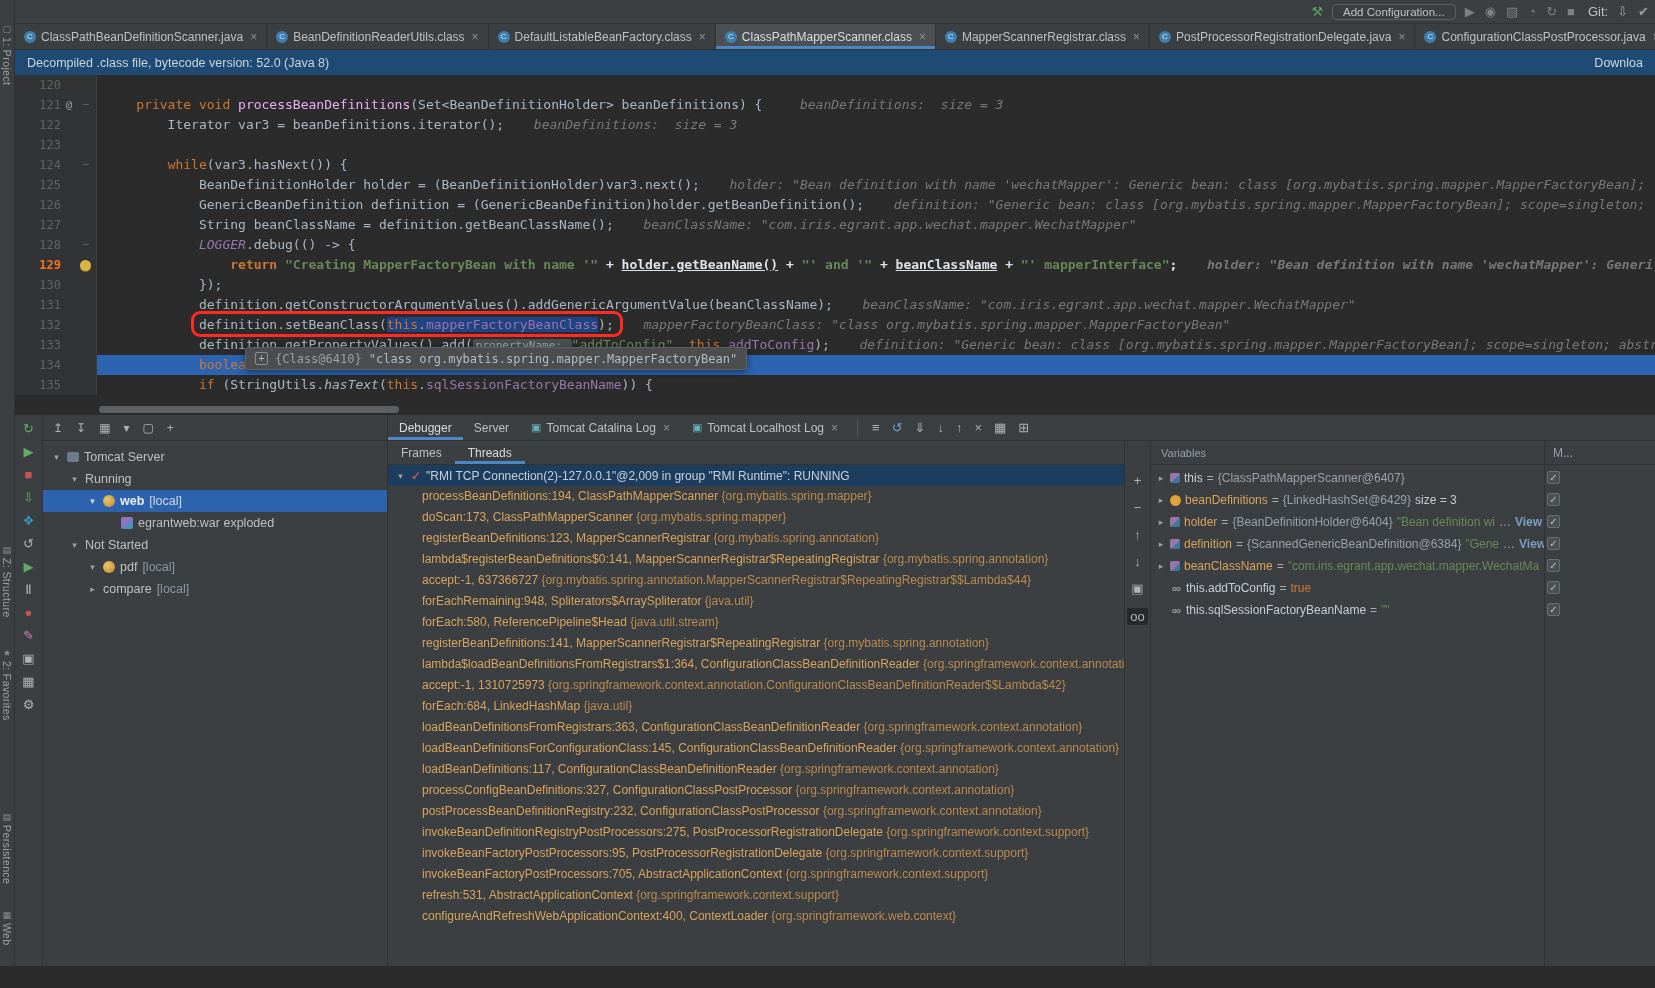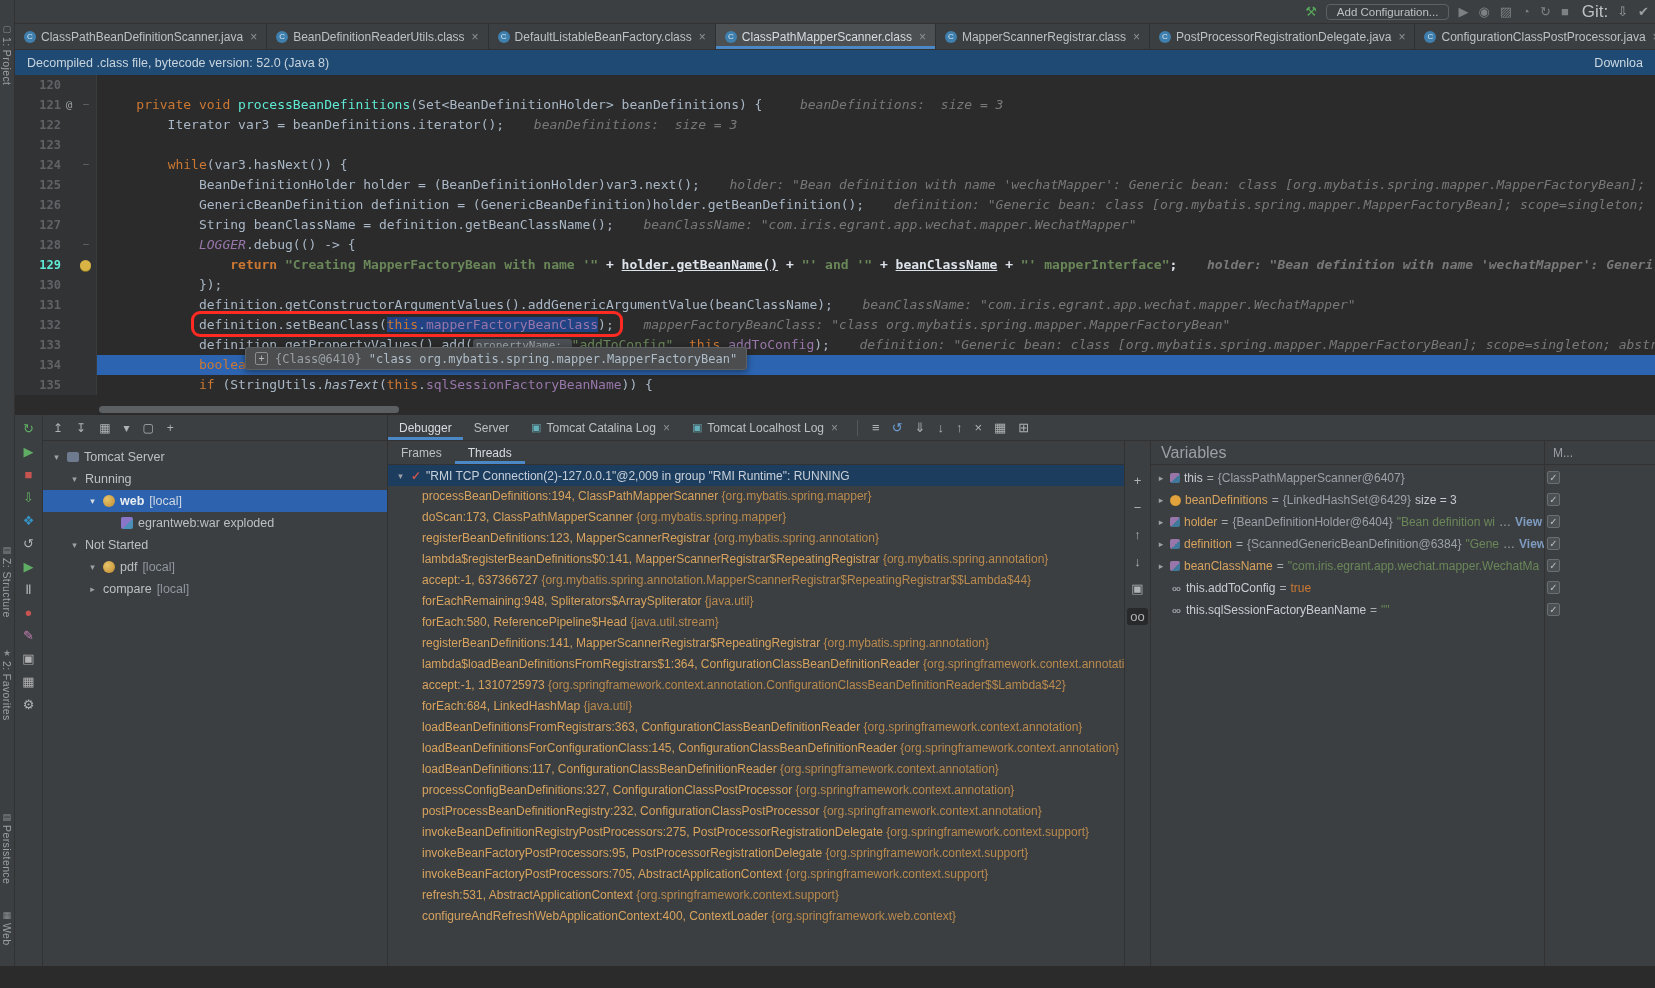--- a/index.html
+++ b/index.html
@@ -23,21 +23,21 @@
   .lb-icon { font-size:9px; color:#8a8e91; }
   .lb-label { writing-mode:vertical-rl; font-size:10.5px; color:#9ca0a3; letter-spacing:.4px; white-space:nowrap; }
   .main-col { flex:1; display:flex; flex-direction:column; min-width:0; }
 
   
   .toolbar { height:24px; background:#3c3f41; border-bottom:1px solid #323232;
     display:flex; align-items:center; justify-content:flex-end; gap:9px; padding-right:6px; flex:none; }
   .tb-icon { font-size:13px; line-height:14px; }
   .add-config { background:transparent; border:1px solid #5e6163; border-radius:4px; color:#bdc1c4;
     font-size:11.5px; padding:1px 10px; font-family:inherit; }
-  .git-label { color:#bdc1c4; font-size:17px; margin-left:4px; }
+  .git-label { color:#bdc1c4; font-size:13px; margin-left:4px; }
   .icon-group { display:flex; gap:10px; align-items:center; }
 
   
   .tab-bar { height:26px; background:#3c3f41; border-bottom:1px solid #323232; display:flex;
     overflow:hidden; white-space:nowrap; flex:none; }
   .ed-tab { display:flex; align-items:center; gap:5px; padding:0 9px; font-size:12px; color:#bcc0c3;
     border-right:1px solid #2e3132; flex:none; }
   .ed-tab.active { background:#4c5052; box-shadow:inset 0 -3px 0 #4a88c7; color:#d8dce0; }
   .tab-ficon { width:12px; height:12px; border-radius:50%; background:#3f7fae; color:#d6e4ef;
     font-size:8px; line-height:12px; text-align:center; flex:none; }
@@ -47,31 +47,31 @@
   .banner { height:25px; background:#1e4a73; display:flex; align-items:center; padding:0 12px;
     font-size:12.5px; color:#c9d4dd; gap:10px; flex:none; }
   .banner-link { margin-left:auto; color:#cdd8e2; white-space:nowrap; }
 
   
   .editor { height:340px; position:relative; background:#2b2b2b; flex:none;
     font-family:"DejaVu Sans Mono","Liberation Mono",monospace; font-size:13px; overflow:hidden; }
   #ed-lines { position:absolute; inset:0; }
   .ed-line { display:flex; height:20px; line-height:20px; white-space:pre; }
   .gutter { width:82px; flex:none; background:#313335; display:flex; color:#606366; border-right:1px solid #3a3d3e; }
-  .lnum { width:46px; text-align:right; font-size:12px;font-weight:bold; }
-  .lnum-bold { color:#5eead4; font-weight:bold; }
+  .lnum { width:46px; text-align:right; font-size:12px; }
+  .lnum-bold { color:#f97316; font-weight:bold; }
   .gextra { width:16px; text-align:center; font-size:11px; color:#9aa0a3; }
   .gfold { width:18px; text-align:center; color:#606366; font-size:11px; position:relative; }
   .bulb { position:absolute; left:3px; top:5px; width:11px; height:11px; border-radius:50%;
     background:#d9b343; box-shadow:0 1px 0 #7c6c22; }
   .code { flex:1; padding-left:8px; overflow:hidden; min-width:0; }
   .code.exec { background:#2c64b1; }
   .boldline span { font-weight:bold; }
   .boldline .seg-pl { color:#dde3ea; }
-  .seg-pl { color:#a9b7c6; } .seg-kw { color:#cc7832; } .seg-m { color:#5eead4; }
+  .seg-pl { color:#a9b7c6; } .seg-kw { color:#cc7832; } .seg-m { color:#f0abfc; }
   .seg-str { color:#6a8759; } .seg-hint { color:#787878; font-style:italic; margin-left:14px; }
   .seg-field { color:#9876aa; } .seg-static { font-style:italic; }
   .seg-u { text-decoration:underline; color:#dde3ea; }
   .seg-ph { color:#9da3a8; background:#4b4e52; border-radius:3px; font-size:11px; padding:0 3px; }
   .seg-sel { background:#214283; }
   .red-annotation { position:absolute; left:176px; top:236px; width:432px; height:26px;
     border:3px solid #ff2b23; border-radius:9px; z-index:5; pointer-events:none; }
   .debug-tooltip { position:absolute; left:230px; top:272px; height:23px; display:flex; align-items:center;
     gap:7px; background:#4b4d4f; border:1px solid #5e6163; border-radius:3px; padding:0 9px; z-index:6;
     font-size:12px; box-shadow:0 2px 7px rgba(0,0,0,.45); white-space:nowrap; }
@@ -123,21 +123,21 @@
   .tcheck { color:#c75450; font-weight:bold; font-size:12px; }
   .frame-row { height:21px; line-height:21px; padding-left:34px; color:#d7a35f; white-space:nowrap; overflow:hidden; }
   .fpkg { color:#b98a4f; }
 
   .vars-panel { width:420px; flex:none; border-right:1px solid #323232; display:flex; min-height:0; }
   .vars-toolbar { width:26px; flex:none; background:#3c3f41; border-right:1px solid #323232; display:flex;
     flex-direction:column; align-items:center; padding-top:32px; gap:12px; color:#afb3b6; font-size:13px; }
   .var-tool.active { background:#27292a; border-radius:3px; padding:1px 3px; }
   .vars-main { flex:1; display:flex; flex-direction:column; min-width:0; }
   .vars-header { height:24px; border-bottom:1px solid #323232; display:flex; align-items:center;
-    padding-left:10px; font-size:16px; color:#9aa0a6; flex:none; }
+    padding-left:10px; font-size:11px; color:#9aa0a6; flex:none; }
   .vars-list { flex:1; font-size:12px; padding-top:2px; overflow:hidden; }
   .var-row { height:22px; display:flex; align-items:center; gap:4px; padding-left:5px; white-space:nowrap; overflow:hidden; }
   .vchev { width:10px; font-size:9px; color:#9ca1a5; flex:none; text-align:center; }
   .vicon { width:12px; height:12px; flex:none; display:flex; align-items:center; justify-content:center; }
   .vicon-value { background:linear-gradient(135deg,#9876aa 55%,#41799c 45%); border-radius:2px; height:10px; width:10px; }
   .vicon-marked { background:radial-gradient(circle,#e2a33c 55%,#b07721 100%); border-radius:50%; height:11px; width:11px; }
   .vicon-watch { color:#9aa0a6; font-size:8px; font-weight:bold; letter-spacing:-1px; }
   .vname-local { color:#d7a35f; } .vname-this { color:#c7cdd4; } .vname-watch { color:#c7cdd4; }
   .veq { color:#a9adb2; } .vref { color:#9aa1a8; } .vstr { color:#6a8759; }
   .vkw { color:#cc7832; } .vextra { color:#c7ccd1; } .vellip { color:#9aa1a8; } .vlink { color:#7d9cc0;font-weight:bold; }

